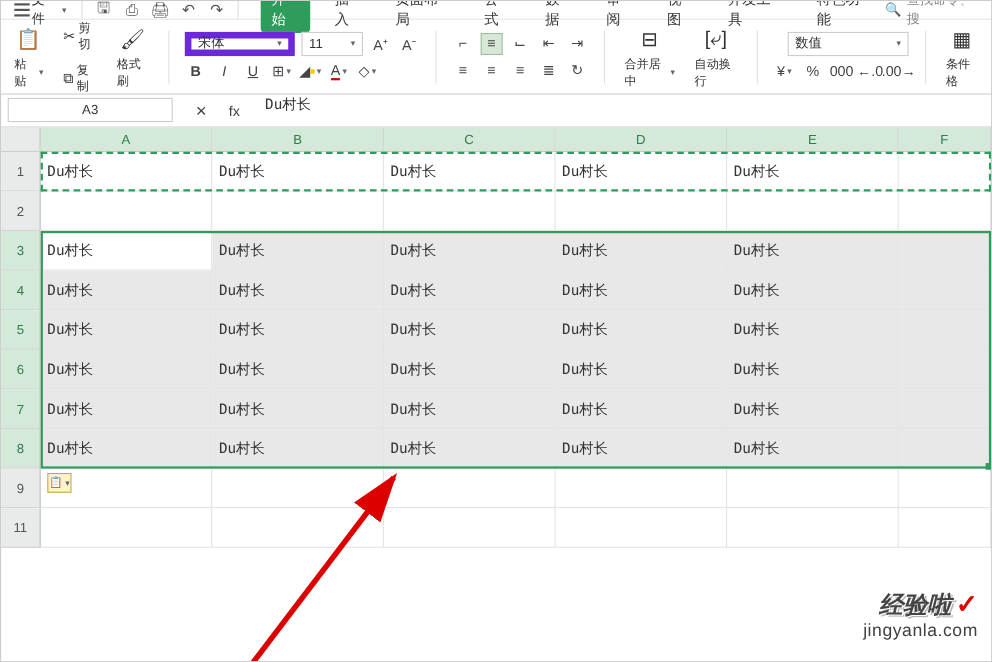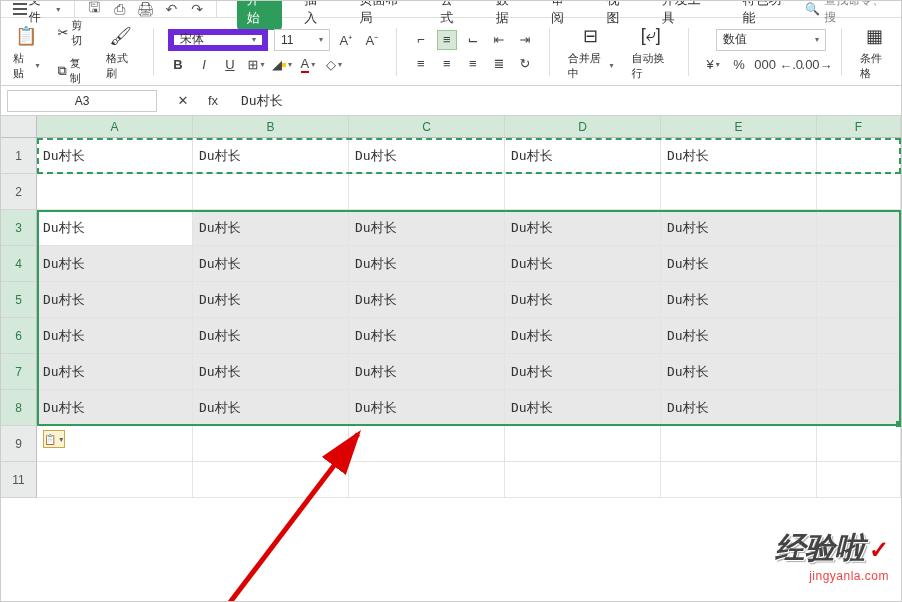--- a/index.html
+++ b/index.html
@@ -32,21 +32,21 @@
 .font-sel { border: 6px solid #6d28d9; height: 22px; width: 100px; display: flex; align-items: center; padding: 0 6px; font-size: 12px; background: #fff; justify-content: space-between; }
 .size-sel { border: 1px solid #ccc; height: 22px; width: 56px; display: flex; align-items: center; padding: 0 6px; font-size: 12px; background: #fff; justify-content: space-between; }
 .fmt-sel { border: 1px solid #ccc; height: 22px; width: 110px; display: flex; align-items: center; padding: 0 6px; font-size: 12px; background: #fff; justify-content: space-between; margin-left: 13px; }
 .ibtn { width: 20px; height: 20px; display: inline-flex; align-items: center; justify-content: center; cursor: pointer; font-size: 13px; color: #444; }
 .ibtn.sel { background: #d7e8d7; border: 1px solid #9cc39c; }
 .color-swatch { width: 14px; height: 4px; display: inline-block; }
 .underline-a { border-bottom: 2px solid #c00; }
 .fill-a { background: #ffcc00; }
 
 
-.fxbar { height: 30px; border-bottom: 1px solid #d0d0d0; display: flex; align-items: center; }
+.fxbar { height: 30px; border-bottom: 1px solid #d0d0d0; display: flex; }
 .namebox { width: 150px; border: 1px solid #ccc; margin: 3px 6px; height: 22px; display: flex; align-items: center; justify-content: center; font-size: 12px; background: #fff; }
 .fxicons { display: flex; align-items: center; gap: 10px; padding: 0 10px; color: #777; }
 .fxinput { flex: 1; padding: 0 8px; font-size: 13px; font-family: Consolas, monospace; color: #333; }
 
 
 .grid { position: relative; }
 .colheaders { display: flex; height: 22px; background: #e8ebe9; border-bottom: 1px solid #bfbfbf; }
 .corner { width: 36px; border-right: 1px solid #bfbfbf; background: #e8ebe9; }
 .colh { border-right: 1px solid #d4d4d4; display: flex; align-items: center; justify-content: center; color: #555; font-size: 12px; background: #e8ebe9; }
 .colh.sel { background: #d5e9da; color: #2e7d4a; }
@@ -69,23 +69,23 @@
 
 
 .paste-opt { position: absolute; left: 42px; top: 314px; width: 22px; height: 18px; border: 1px solid #c9a84a; background: #fdf3d0; display: flex; align-items: center; justify-content: center; font-size: 10px; cursor: pointer; }
 .paste-opt::after { content: "▾"; font-size: 8px; margin-left: 2px; color: #666; }
 
 
 .arrow { position: absolute; left: 182px; top: 310px; width: 200px; height: 230px; pointer-events: none; }
 
 
 .watermark { position: absolute; right: 12px; bottom: 18px; text-align: right; }
-.watermark .main { font-size: 30px; font-weight: bold; font-style: italic; color: #444; text-shadow: 1px 1px 0 #fff, 2px 2px 1px #aaa; }
+.watermark .main { font-size: 22px; font-weight: bold; font-style: italic; color: #444; text-shadow: 1px 1px 0 #fff, 2px 2px 1px #aaa; }
 .watermark .check { color: #d00; font-size: 24px; font-weight: bold; margin-left: 4px; }
-.watermark .sub { font-size: 12px; color: #ef4444; letter-spacing: 0.5px; }
+.watermark .sub { font-size: 16px; color: #404040; letter-spacing: 0.5px; }
 </style>
 </head>
 <body>
 
 <div class="menubar">
   <div class="file-menu">
     <span class="file-menu-icon">
         <span></span>
         <span></span>
         <span></span>

